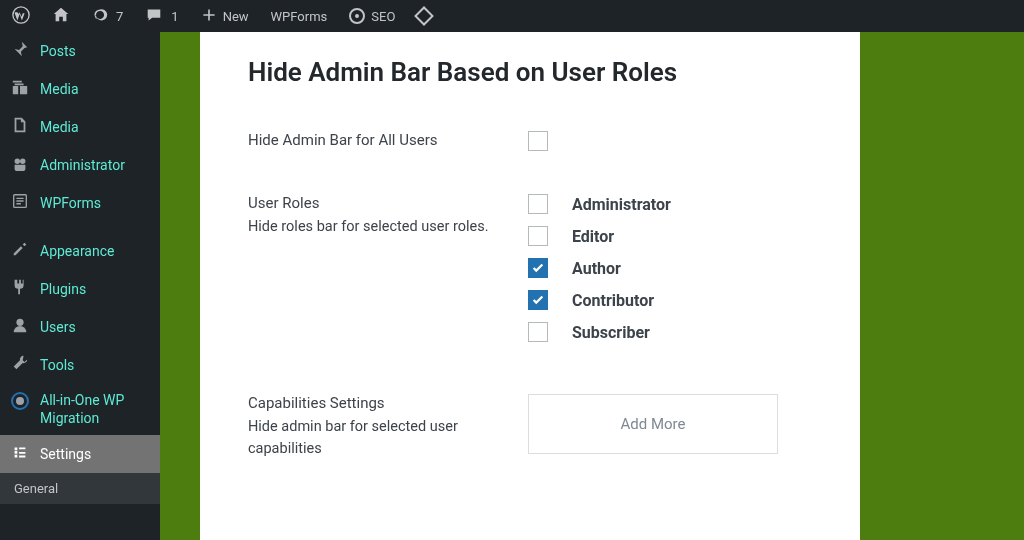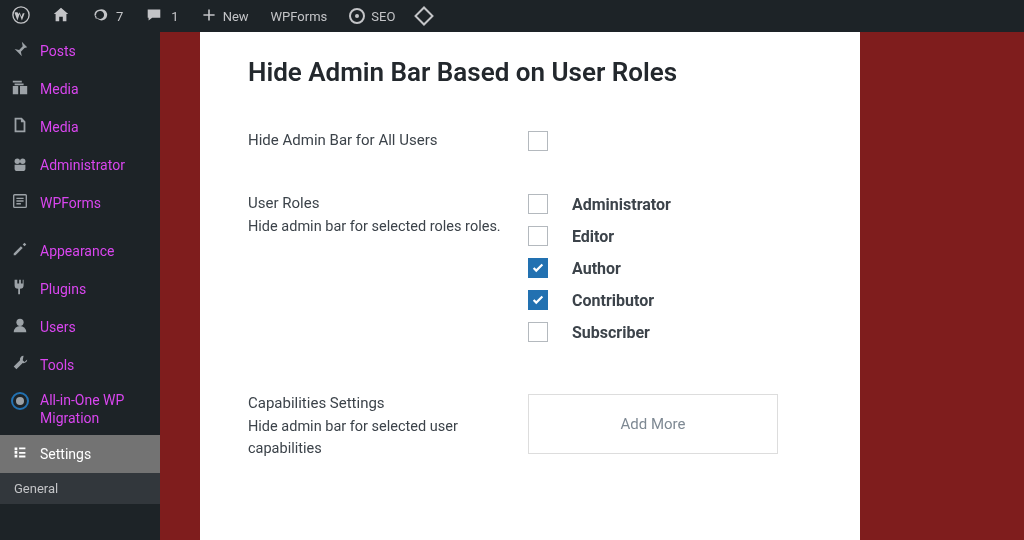--- a/index.html
+++ b/index.html
@@ -44,21 +44,21 @@
       color: #c3c4c7;
       font-size: 14px;
       overflow-y: hidden;
     }
     .sidebar .menu-item {
       display: flex;
       align-items: center;
       gap: 10px;
       padding: 8px 10px;
       cursor: pointer;
-      color: #d946ef;
+      color: #5eead4;
     }
     .sidebar .menu-item .dashicon {
       width: 20px;
       text-align: center;
       color: #9ca2a7;
       font-size: 18px;
       flex-shrink: 0;
     }
     .sidebar .menu-item.ml-wrap {
       align-items: flex-start;
@@ -86,21 +86,21 @@
       padding: 8px 10px 8px 14px;
       background: #32373c;
       color: #c3c4c7;
       font-size: 13px;
       cursor: pointer;
     }
     
     .content {
       flex: 1;
       padding: 0 0 0 40px;
-      background: #7f1d1d;
+      background: #4d7c0f;
       overflow: hidden;
     }
     .panel {
       background: #fff;
       margin-top: 0;
       padding: 25px 48px 40px 48px;
       width: 660px;
       min-height: 540px;
     }
     .panel h1 {
@@ -343,21 +343,21 @@
           <th>Hide Admin Bar for All Users</th>
           <td>
             <span class="checkbox">
               
             </span>
           </td>
         </tr>
         <tr class="pad-bottom">
           <th>
             <div>User Roles</div>
-            <div class="th-desc">Hide admin bar for selected roles roles.</div>
+            <div class="th-desc">Hide roles bar for selected user roles.</div>
           </th>
           <td>
             <div id="roles-container">
                   <div class="role-row">
                     <span class="checkbox"></span>
                     <span>Administrator</span>
                   </div>
                   <div class="role-row">
                     <span class="checkbox"></span>
                     <span>Editor</span>

